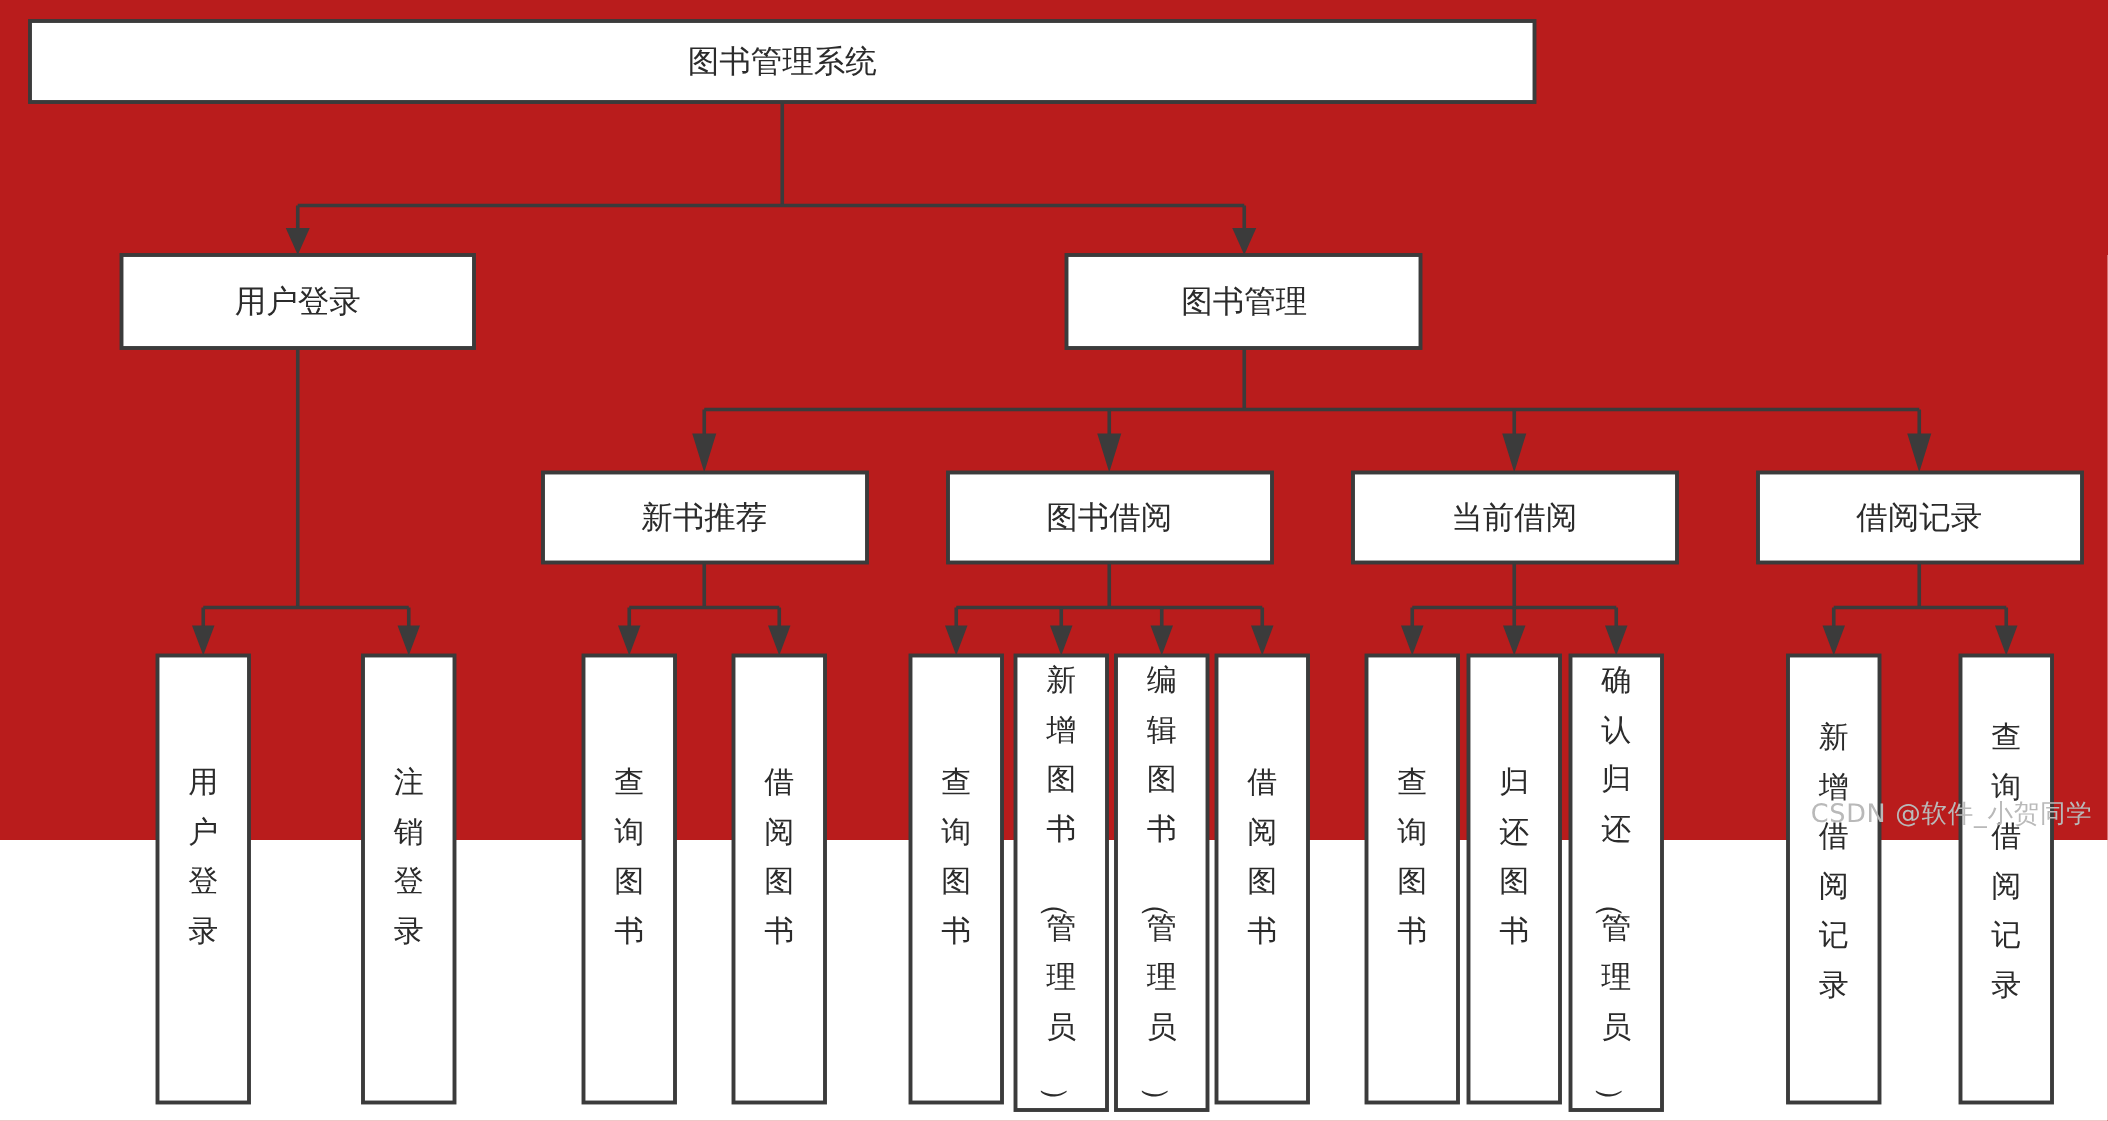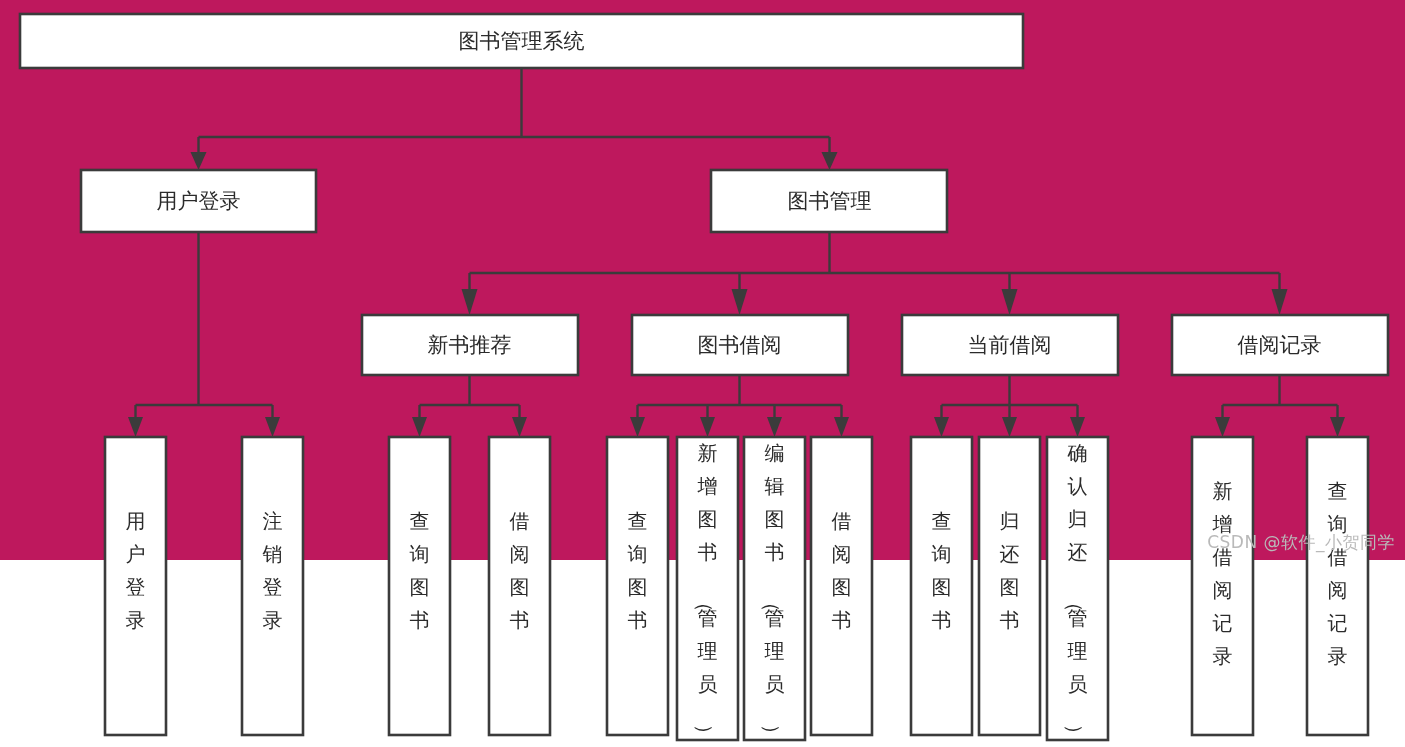--- a/index.html
+++ b/index.html
@@ -11,21 +11,21 @@
   body {
     width: 1405px;
     height: 747px;
     font-family: "DejaVu Sans", "Liberation Sans", sans-serif;
     overflow: hidden;
   }
   #diagram-root {
     position: relative;
     width: 1405px;
     height: 560px;
-    background: #be185d;
+    background: #b91c1c;
     text-decoration: underline;
   }
   svg#tree-svg {
     position: absolute;
     left: 0;
     top: 0;
     width: 1405px;
     height: 747px;
     display: block;
   }

